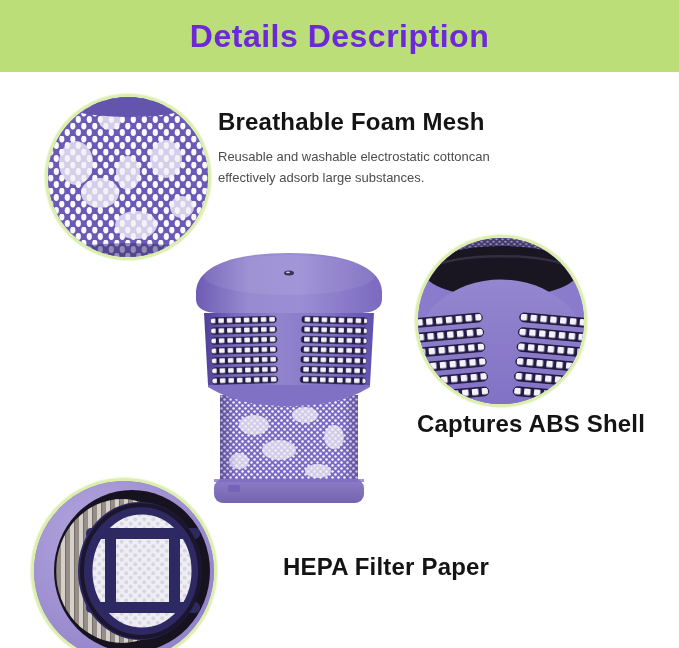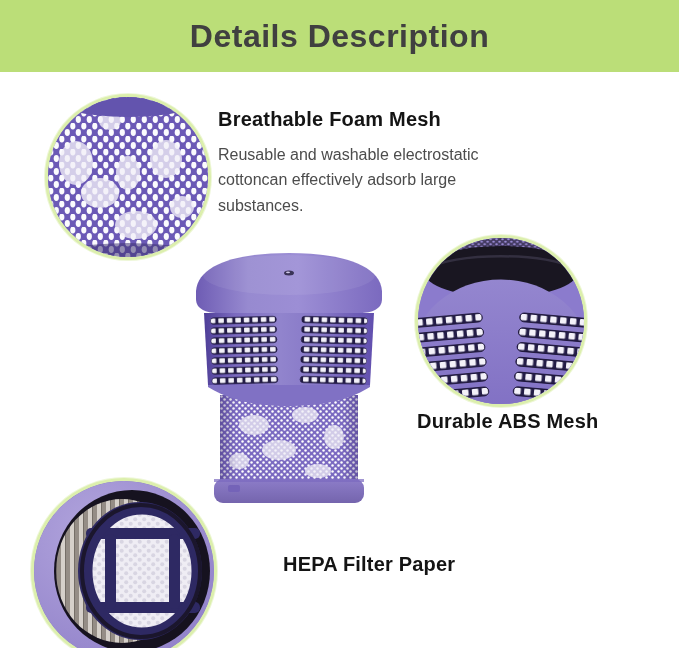--- a/index.html
+++ b/index.html
@@ -7,28 +7,28 @@
     position:relative;width:679px;height:648px;margin:0 auto;
     background:#ffffff;overflow:hidden;
     font-family:"Liberation Sans","DejaVu Sans",sans-serif;
   }
   
   .banner{
     position:absolute;left:0;top:0;width:679px;height:72px;
     background:#bbde78;display:flex;align-items:center;justify-content:center;
   }
   .banner h1{
-    margin:0;font-size:32px;font-weight:bold;letter-spacing:.5px;color:#404040;
+    margin:0;font-size:32px;font-weight:bold;letter-spacing:.5px;color:#6d28d9;
   }
   
   .text-block h2{
-    margin:0;font-size:20px;font-weight:bold;color:#141414;letter-spacing:.2px;
+    margin:0;font-size:24px;font-weight:bold;color:#141414;letter-spacing:.2px;
   }
   .text-block p{
-    margin:11px 0 0 0;font-size:16px;line-height:1.58;color:#4c4c4c;
+    margin:11px 0 0 0;font-size:13px;line-height:1.58;color:#4c4c4c;
   }
   .block-foam{position:absolute;left:218px;top:108px;width:305px;}
   .block-shell{position:absolute;left:417px;top:410px;width:250px;}
   .block-hepa{position:absolute;left:247px;top:553px;width:428px;margin-left:36px;}
   
   .detail-circle{
     position:absolute;border-radius:50%;overflow:hidden;
     border:3px solid #dcefad;box-shadow:0 0 0 1px #eef7d8;
     background:#8b7bcd;
   }
@@ -195,21 +195,21 @@
         <rect x="100" y="93" width="80" height="9" rx="4.5" fill="url(#slotDashP2)"></rect>
         <rect x="100" y="108" width="80" height="9" rx="4.5" fill="url(#slotDashP2)"></rect>
         <rect x="100" y="123" width="80" height="9" rx="4.5" fill="url(#slotDashP2)"></rect>
         <rect x="100" y="138" width="80" height="9" rx="4.5" fill="url(#slotDashP2)"></rect>
         <rect x="100" y="153" width="80" height="9" rx="4.5" fill="url(#slotDashP2)"></rect>
       </g>
     </svg>
   </div>
 
   <section class="text-block block-shell">
-    <h2>Durable ABS Mesh</h2>
+    <h2>Captures ABS Shell</h2>
   </section>
 
   <div class="detail-circle circle-hepa">
     <svg viewBox="0 0 180 180">
       <defs>
         <radialGradient id="ringGrad" cx="0.35" cy="0.3" r="0.9">
           <stop offset="0" stop-color="#b2a5dd"></stop>
           <stop offset="1" stop-color="#8d7dc7"></stop>
         </radialGradient>
         <pattern id="pleatsP" width="9" height="9" patternUnits="userSpaceOnUse">

